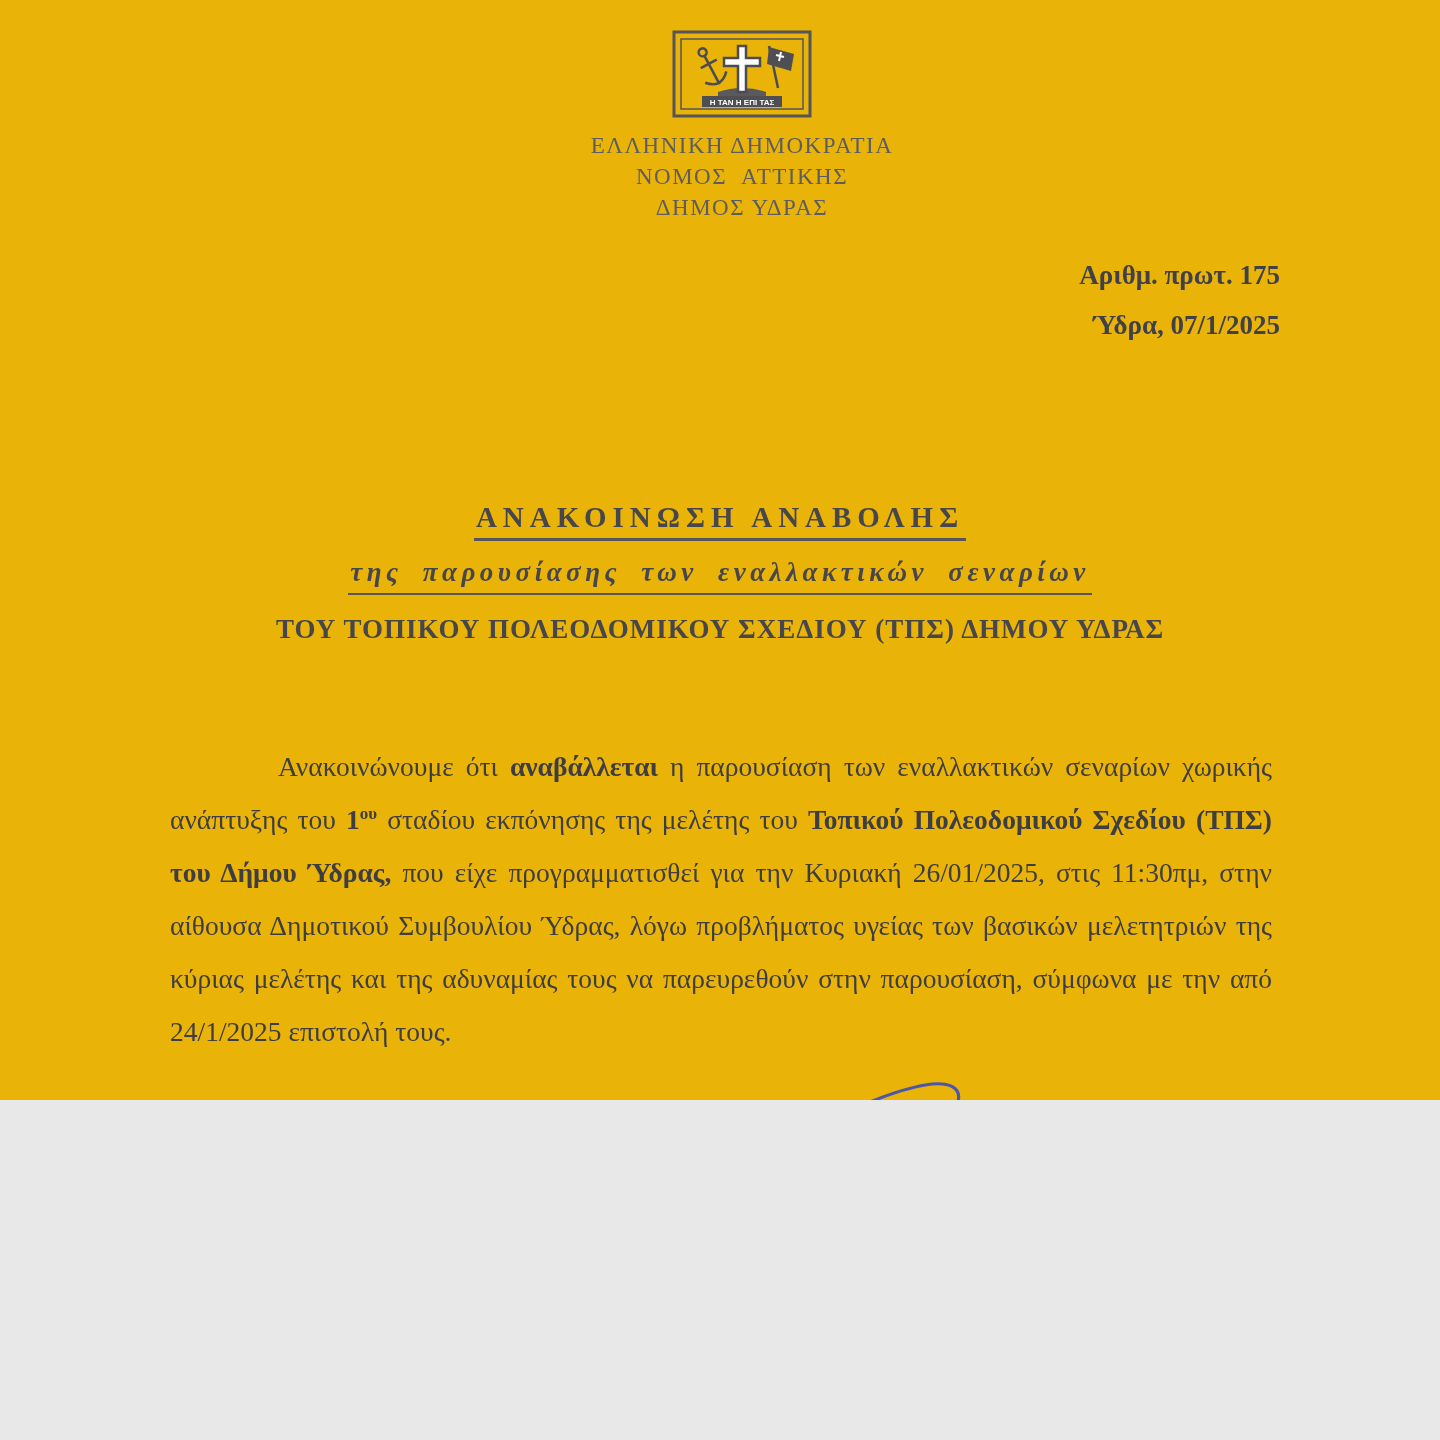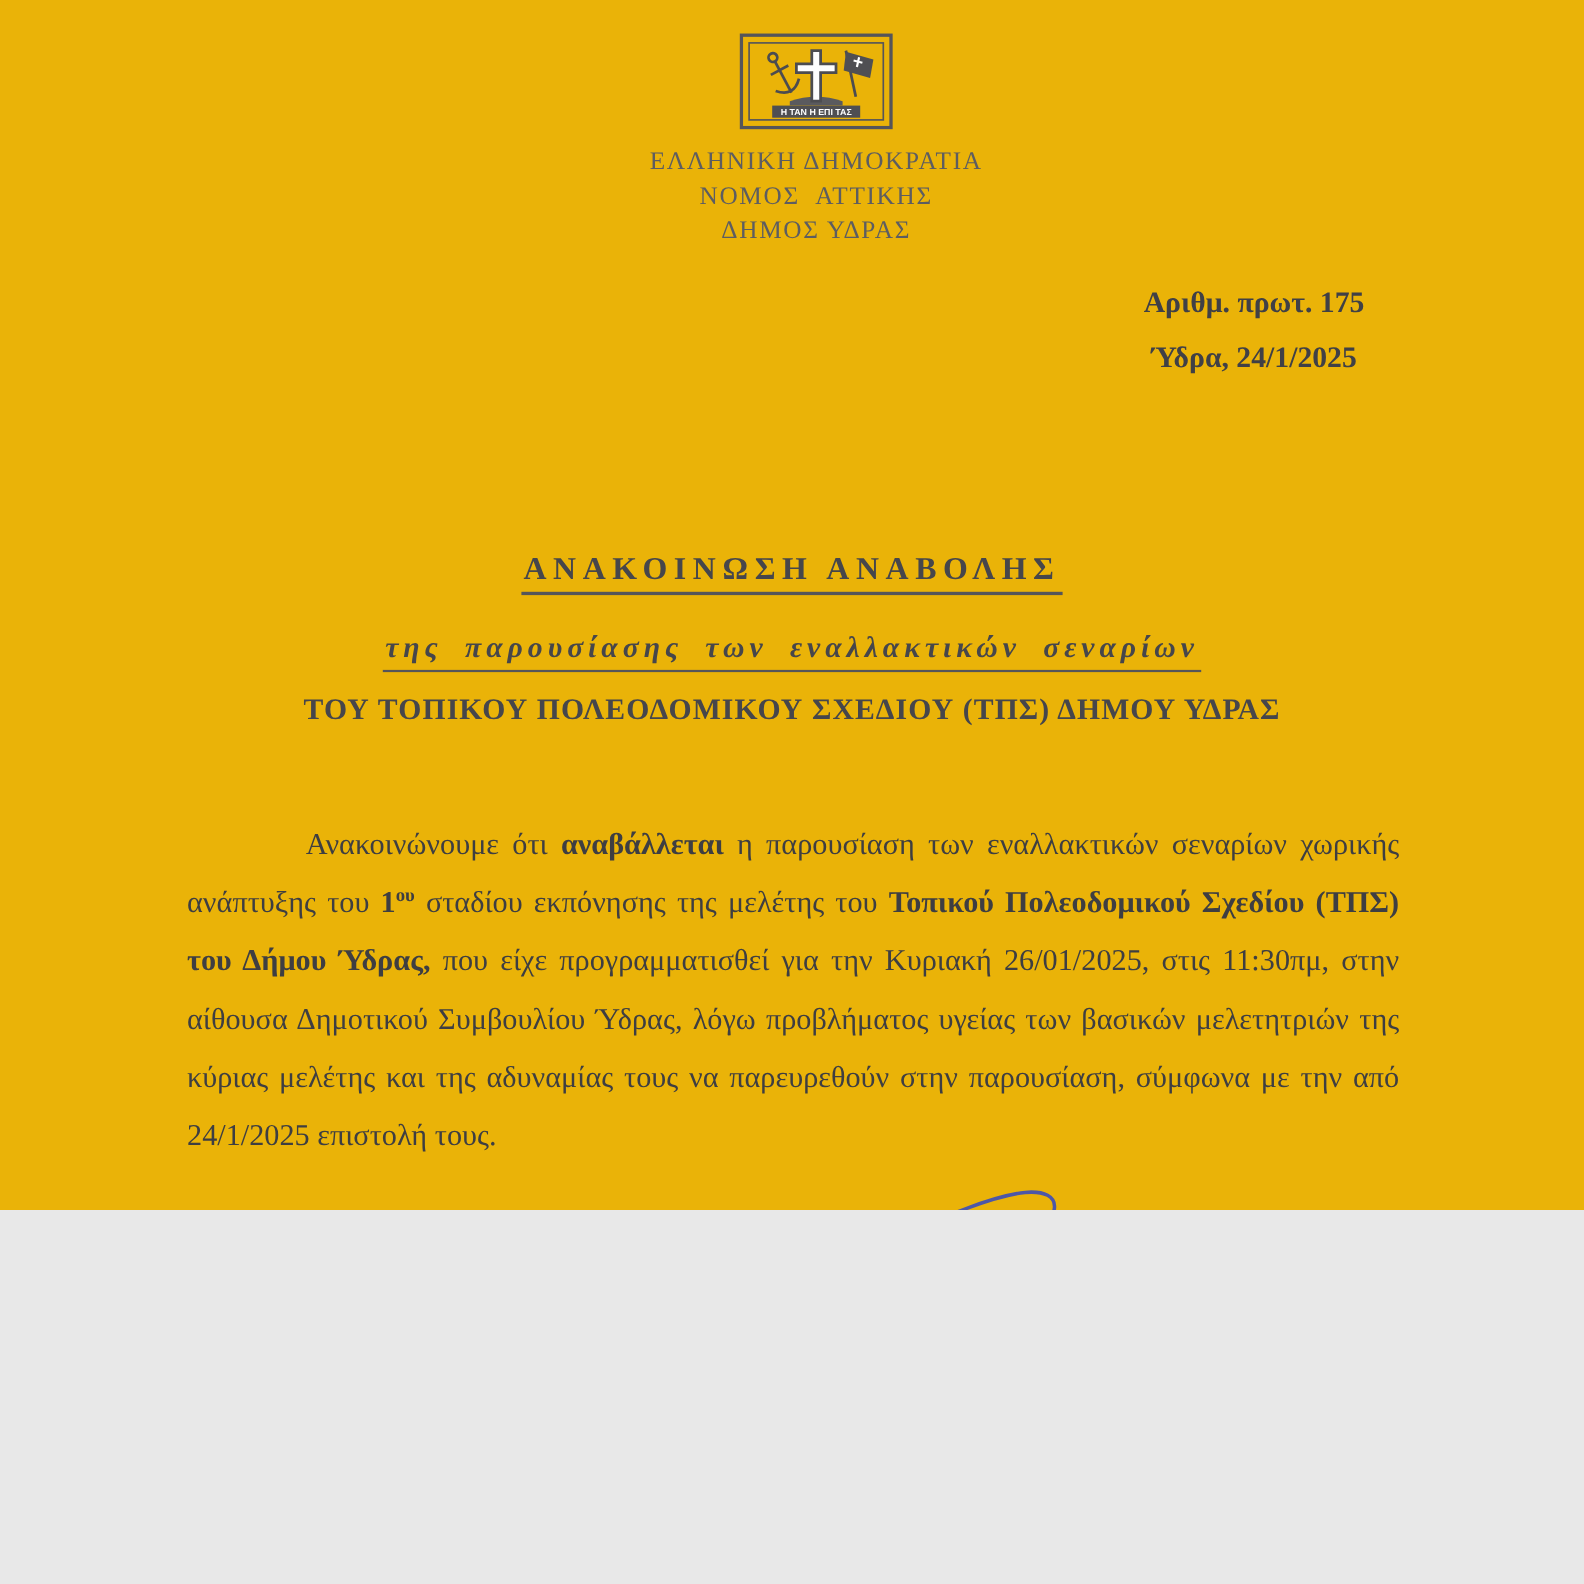--- a/index.html
+++ b/index.html
@@ -11,27 +11,27 @@
     color:#3e3e42;
     overflow:hidden;
     margin:0 auto;
   }
   
   .gov-header{position:absolute;left:172px;top:30px;width:1140px;text-align:center;}
   .emblem-wrap{display:inline-block;width:140px;height:88px;}
   .gov-lines{margin-top:8px;font-size:23px;letter-spacing:1.5px;color:#5d5d61;line-height:31px;}
   .gov-line2{word-spacing:8px;}
   
-  .protocol{position:absolute;left:1000px;top:250px;width:280px;text-align:center;
+  .protocol{position:absolute;left:1000px;top:250px;width:280px;text-align:right;
     font-weight:bold;font-size:27px;line-height:50px;color:#404046;}
   
   .titles{position:absolute;left:150px;top:501px;width:1140px;text-align:center;color:#46464b;}
   .title-1{font-size:29px;font-weight:bold;letter-spacing:6px;}
   .title-1 span{display:inline-block;border-bottom:3px solid #55555a;padding:0 2px 4px 2px;}
-  .title-2{margin-top:32px;font-size:27px;font-weight:bold;font-style:italic;letter-spacing:4.5px;word-spacing:9px;}
+  .title-2{margin-top:16px;font-size:27px;font-weight:bold;font-style:italic;letter-spacing:4.5px;word-spacing:9px;}
   .title-2 span{display:inline-block;border-bottom:2.5px solid #55555a;padding:0 2px 5px 2px;}
   .title-3{margin-top:19px;font-size:27px;font-weight:bold;letter-spacing:1px;}
   
   .body-par{position:absolute;left:170px;top:740px;width:1102px;
     font-size:27.5px;line-height:53px;text-align:justify;text-indent:108px;color:#3e3e42;}
   .body-par sup{font-size:0.62em;line-height:0;vertical-align:super;}
   
   .role-label{position:absolute;left:520px;top:1106px;width:450px;text-align:center;
     font-size:29px;color:#48484c;}
   .mayor-name{position:absolute;left:520px;top:1304px;width:450px;text-align:center;
@@ -79,21 +79,21 @@
     </div>
     <div class="gov-lines">
       <div>ΕΛΛΗΝΙΚΗ ΔΗΜΟΚΡΑΤΙΑ</div>
       <div class="gov-line2">ΝΟΜΟΣ ΑΤΤΙΚΗΣ</div>
       <div>ΔΗΜΟΣ ΥΔΡΑΣ</div>
     </div>
   </div>
 
   <div class="protocol">
     <div>Αριθμ. πρωτ. 175</div>
-    <div>Ύδρα, 24/1/2025</div>
+    <div>Ύδρα, 07/1/2025</div>
   </div>
 
   <div class="titles">
     <div class="title-1">
       <span>ΑΝΑΚΟΙΝΩΣΗ ΑΝΑΒΟΛΗΣ</span>
     </div>
     <div class="title-2">
       <span>της παρουσίασης των εναλλακτικών σεναρίων</span>
     </div>
     <div class="title-3">ΤΟΥ ΤΟΠΙΚΟΥ ΠΟΛΕΟΔΟΜΙΚΟΥ ΣΧΕΔΙΟΥ (ΤΠΣ) ΔΗΜΟΥ ΥΔΡΑΣ</div>

